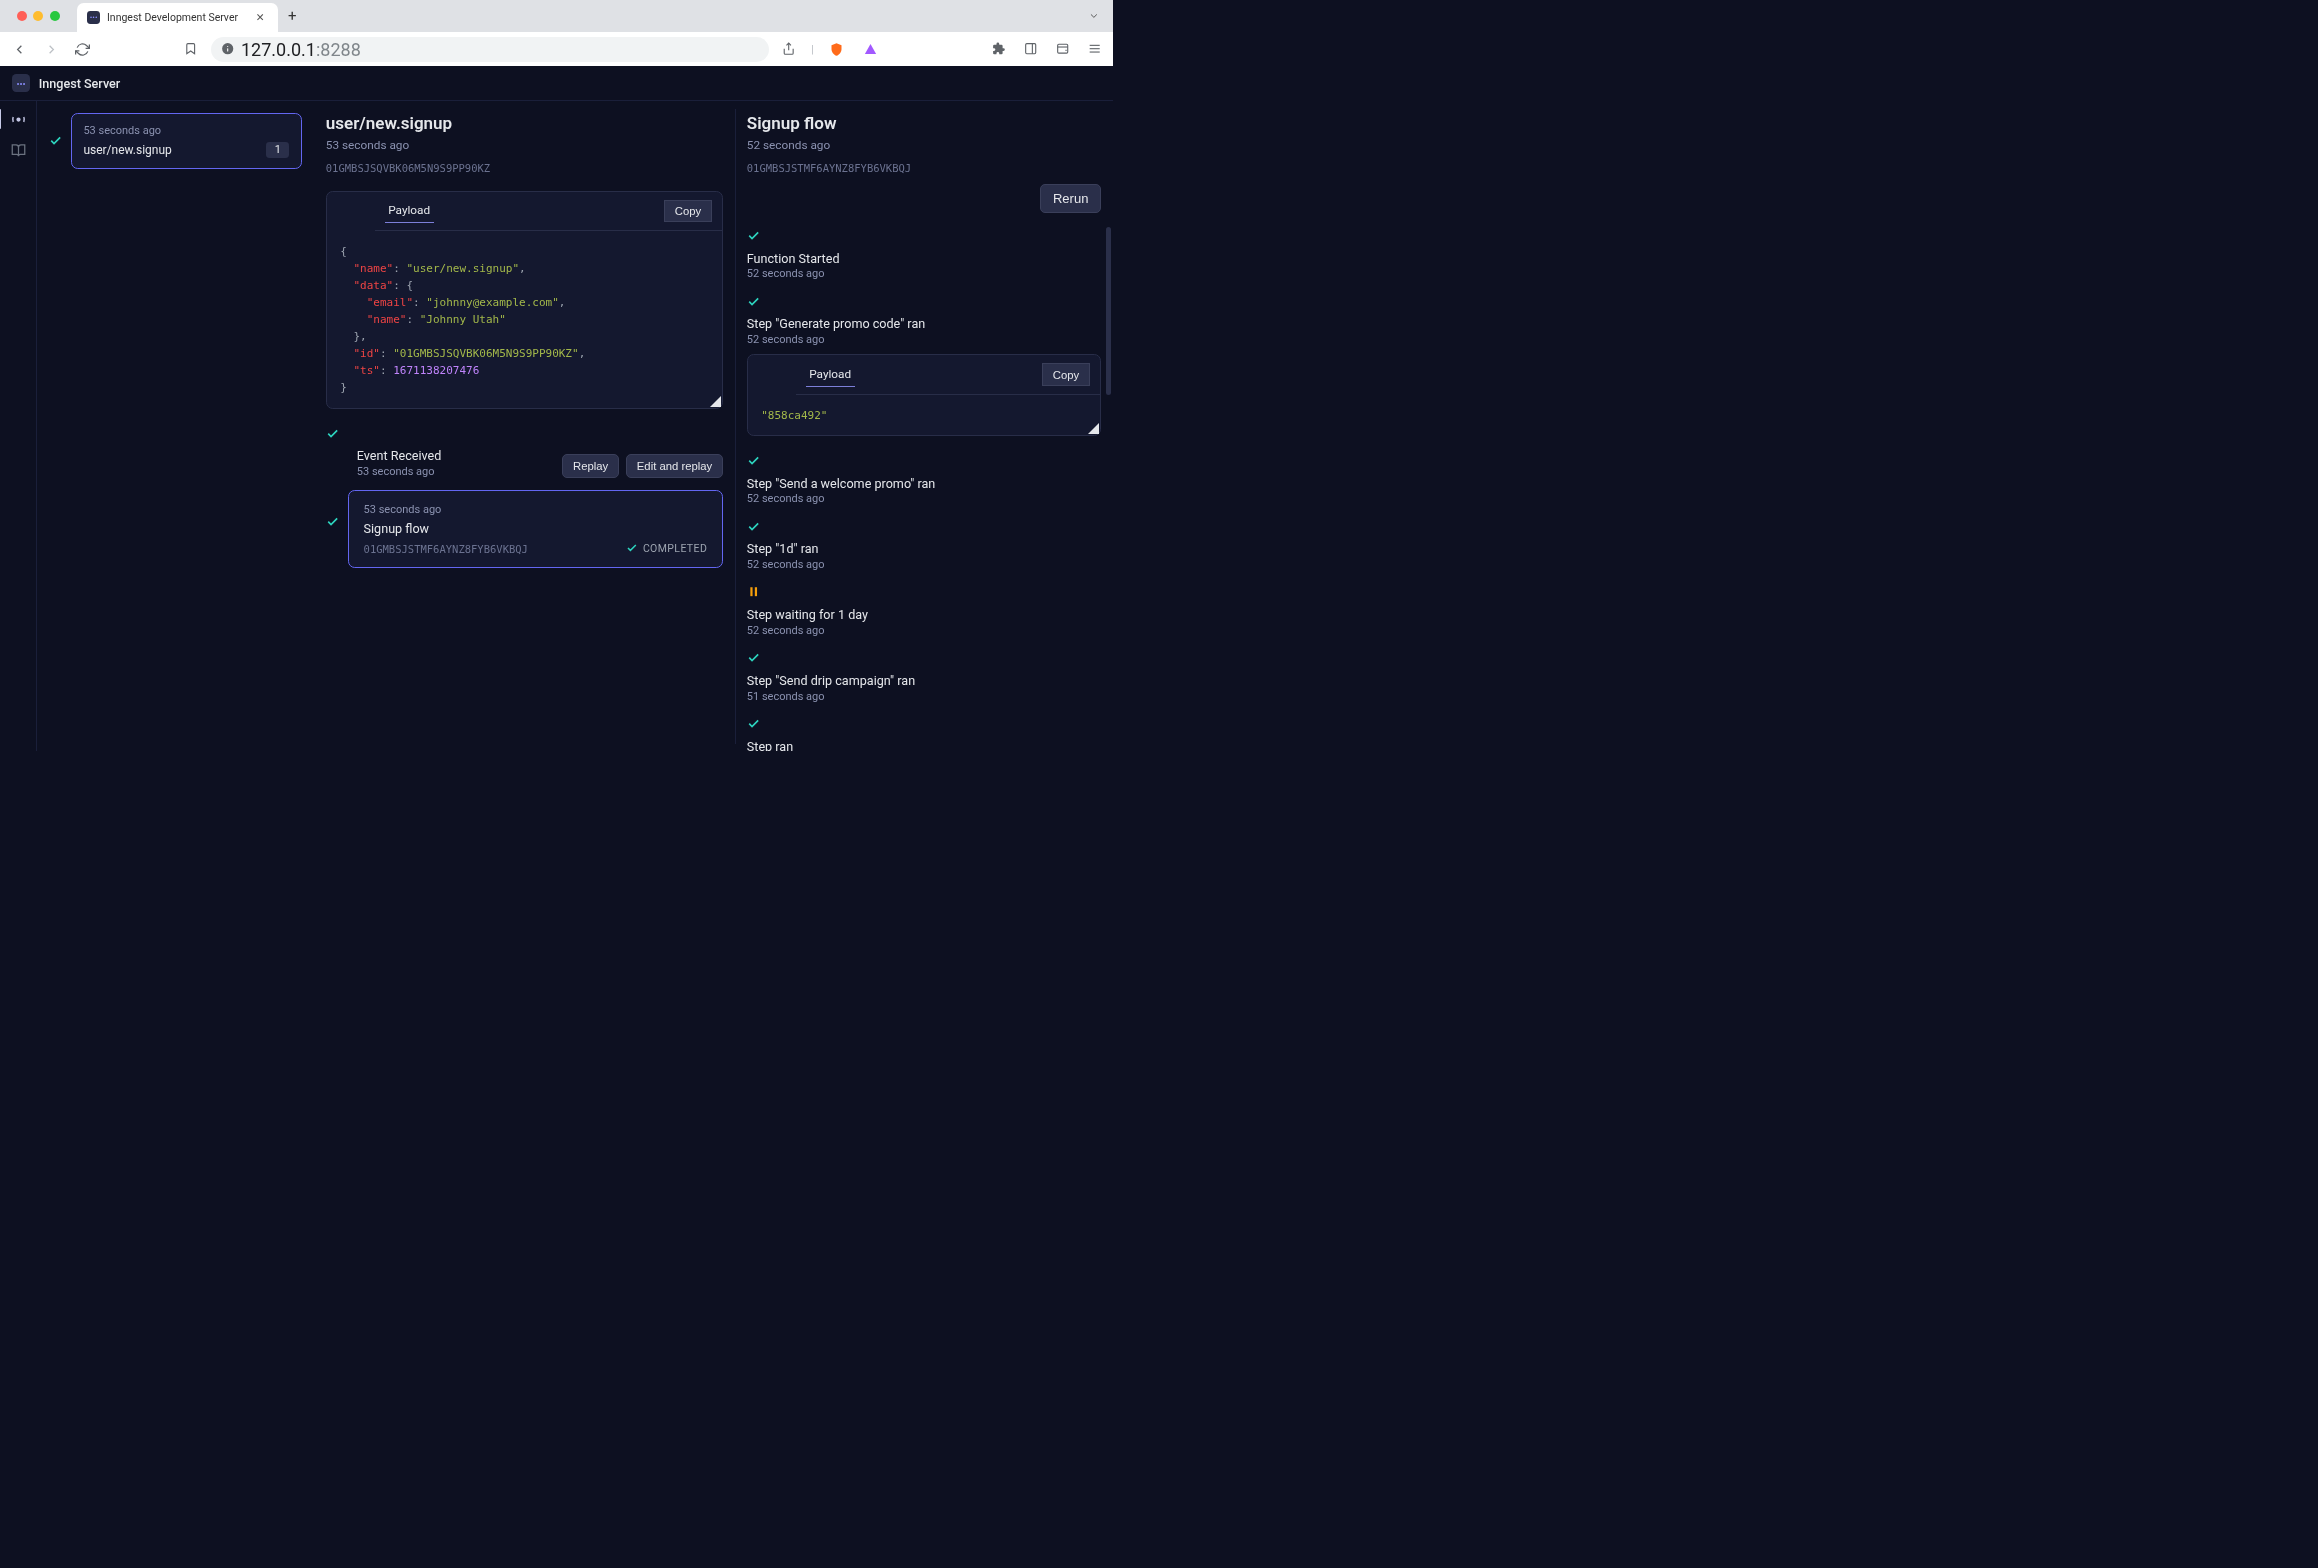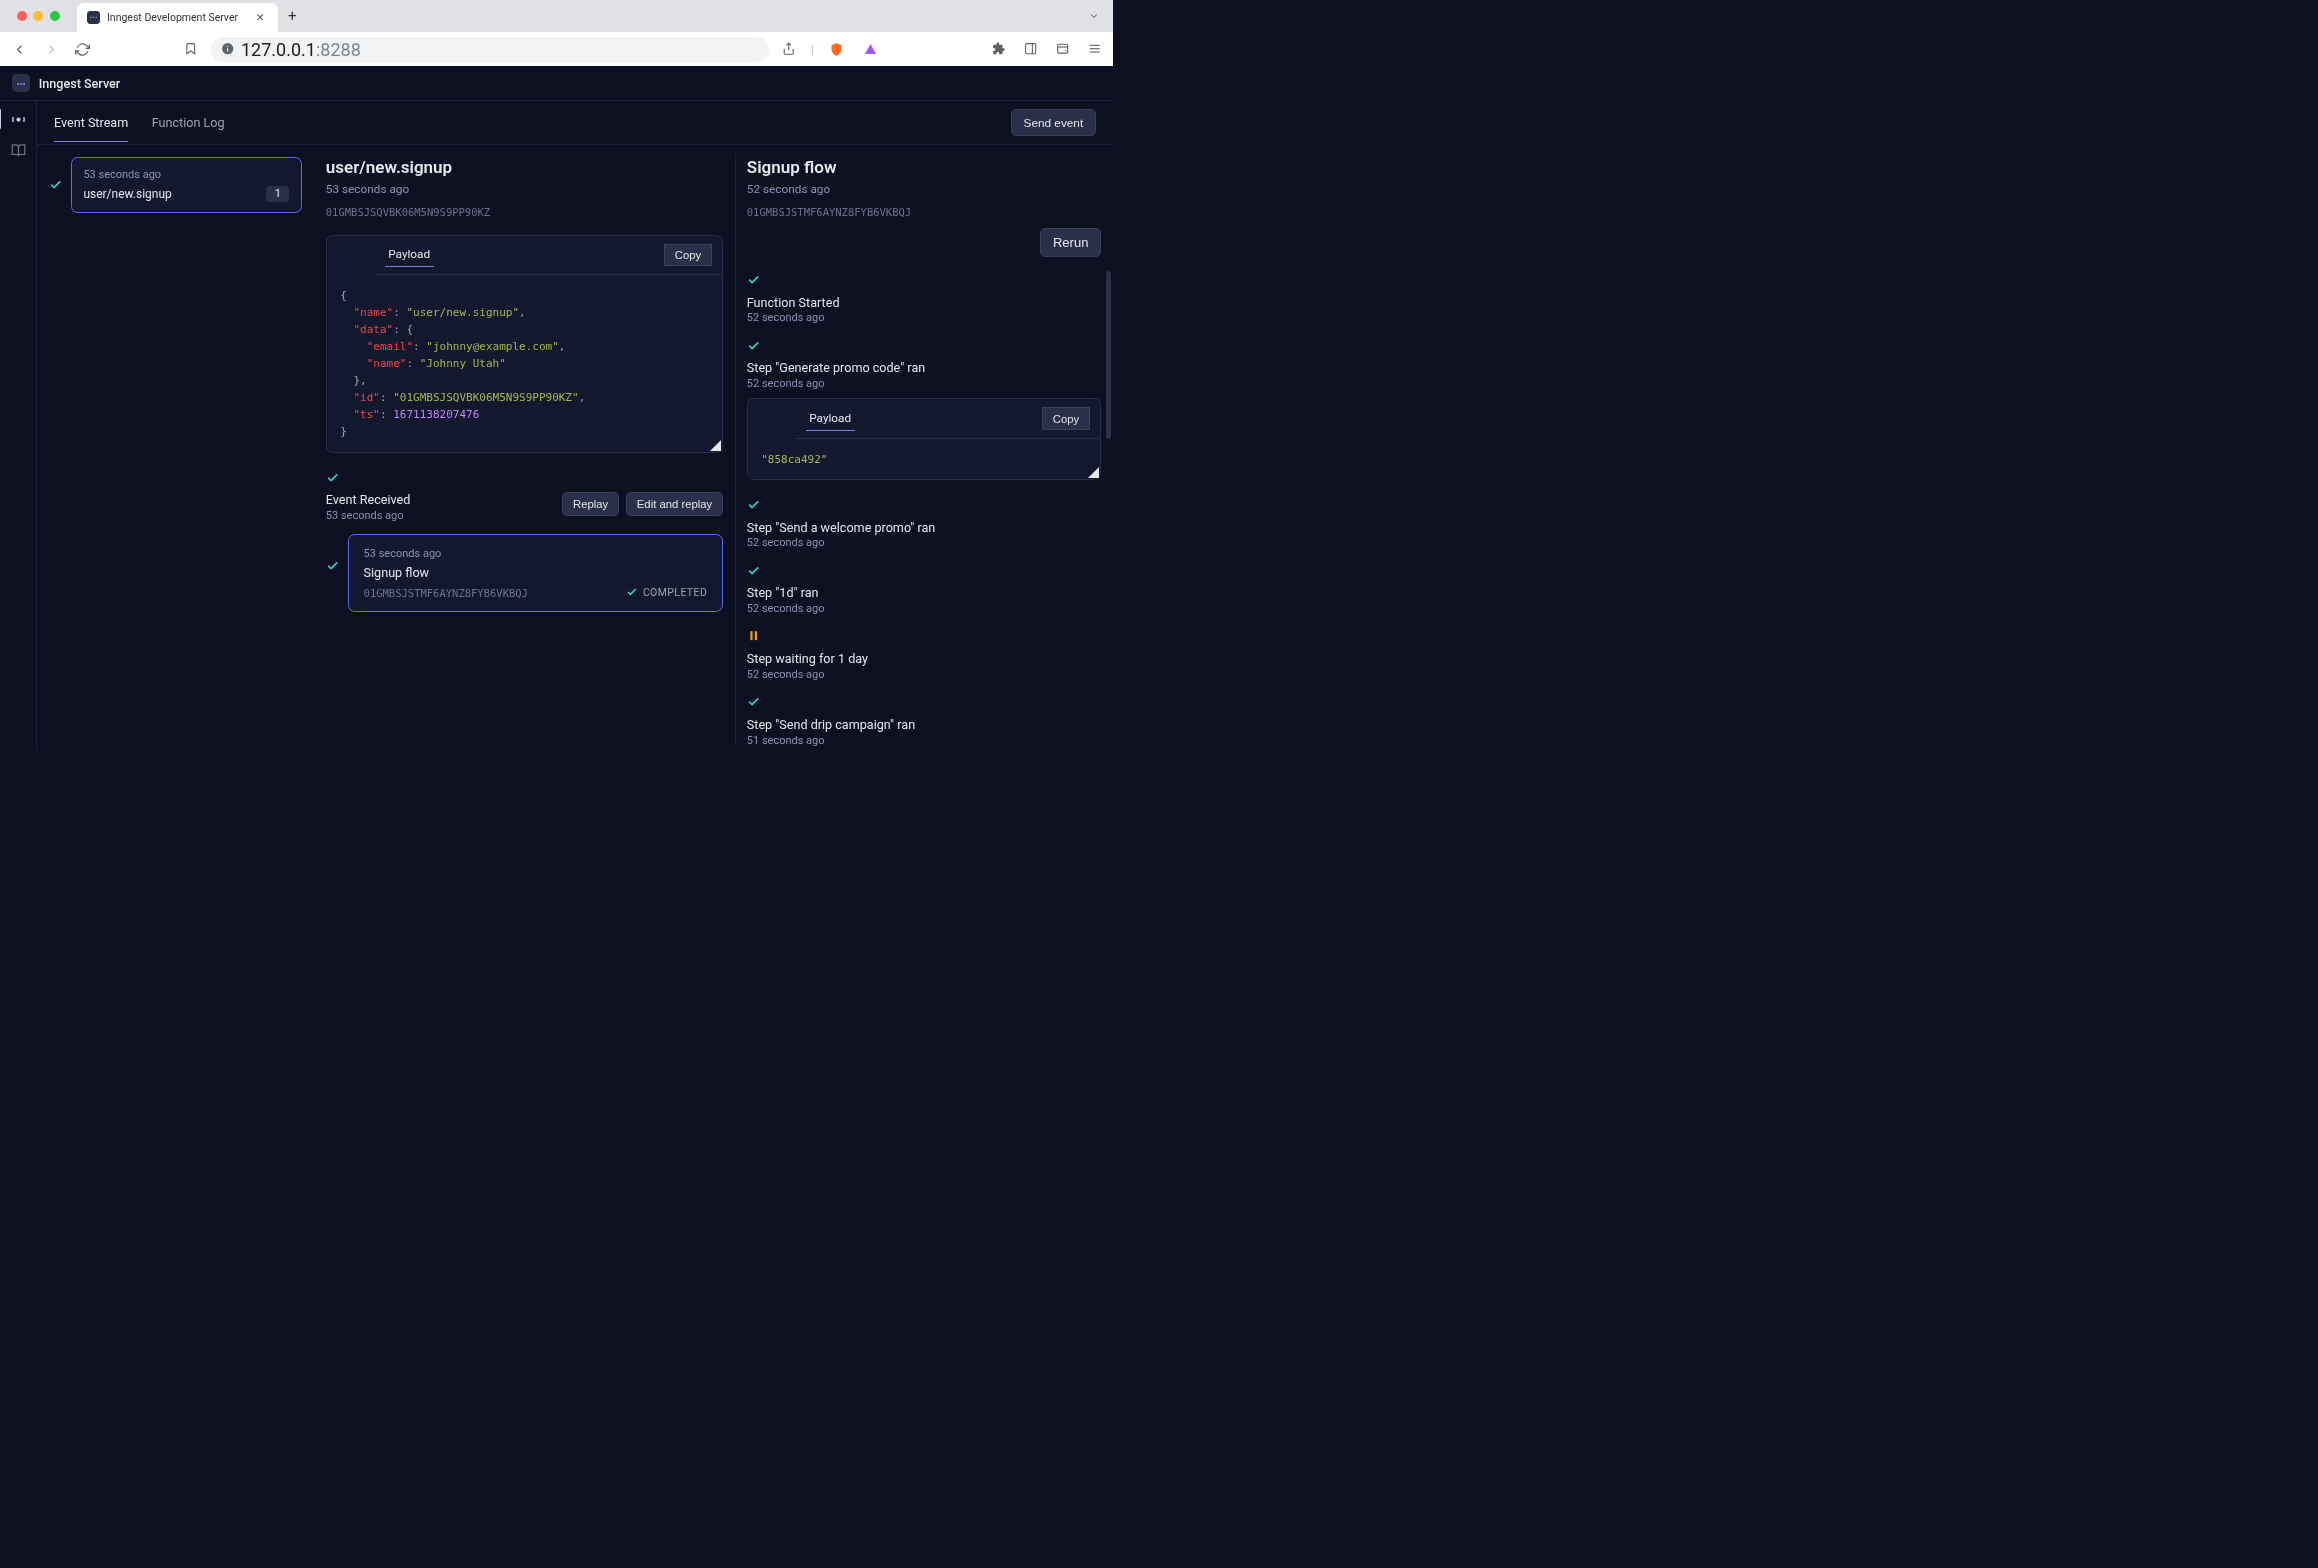--- a/index.html
+++ b/index.html
@@ -251,21 +251,21 @@
 .ti-btns{display:flex;gap:6.7px;margin-left:auto;}
 .small-btn{
   background:#2a2f4a;
   border:0.8px solid #3a3f5a;
   color:#e5e7eb;
   padding:5px 10px;
   border-radius:5px;
   font-size:11.3px;
   cursor:pointer;
 }
-.ti-header-row{display:flex;align-items:flex-start;}
+.ti-header-row{display:flex;align-items:flex-end;margin-left:31px;}
 
 .flow-box{
   border:1.3px solid #6366f1;
   border-radius:6.7px;
   padding:11.8px 15px;
   background:#14182f;
   margin-left:22px;
 }
 .flow-ts{font-size:11px;color:#8b92b0;}
 .flow-name{font-size:12.6px;color:#e5e7eb;margin:5px 0 6.7px;}
@@ -425,27 +425,20 @@
           </svg>
       </div>
       <div class="rail-icon">
         <svg width="15" height="15" viewBox="0 0 24 24" fill="none" stroke="currentColor" stroke-width="2">
             <path d="M2 3h6a4 4 0 0 1 4 4v14a3 3 0 0 0-3-3H2zM22 3h-6a4 4 0 0 0-4 4v14a3 3 0 0 1 3-3h7z"></path>
           </svg>
       </div>
     </div>
 
     <div class="main-area">
-      <div class="sub-header">
-        <div class="tabs">
-          <div class="tab-item active">Event Stream</div>
-          <div class="tab-item">Function Log</div>
-        </div>
-        <button class="send-event-btn">Send event</button>
-      </div>
 
       <div class="three-col">
 
         <div class="col col-left">
           <div class="event-card">
             <span class="check">
               <svg width="13.4" height="13.4" viewBox="0 0 24 24" fill="none" stroke="currentColor" stroke-width="3">
                   <polyline points="20 6 9 17 4 12"></polyline>
                 </svg>
             </span>

